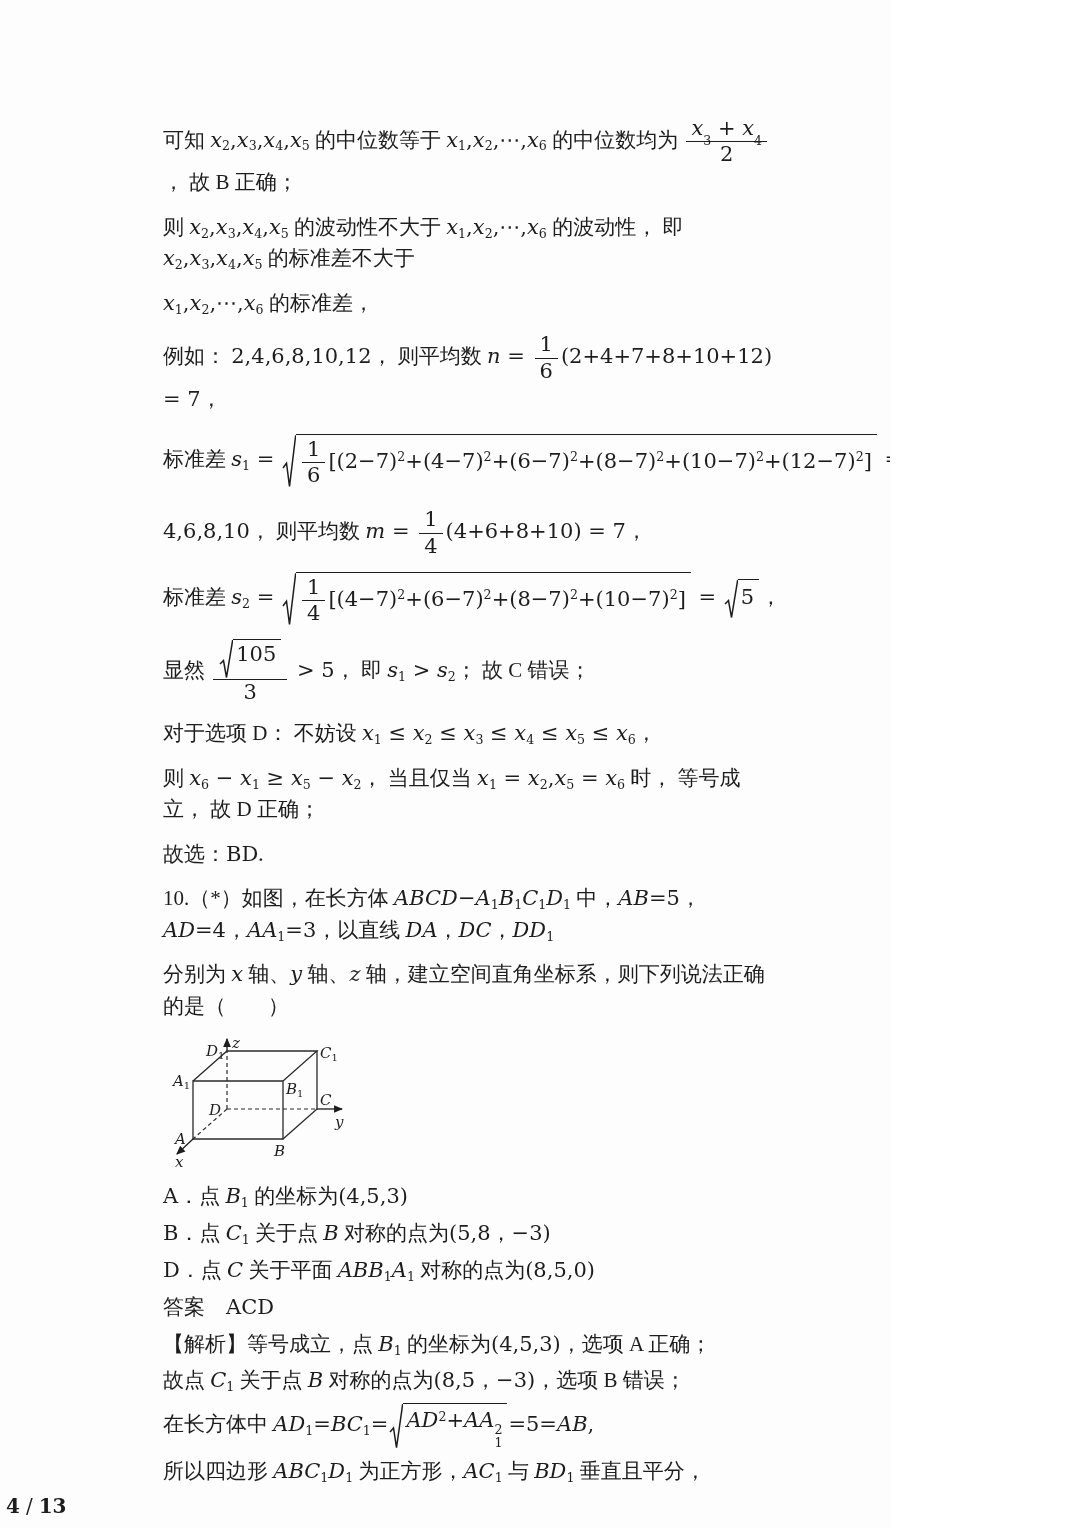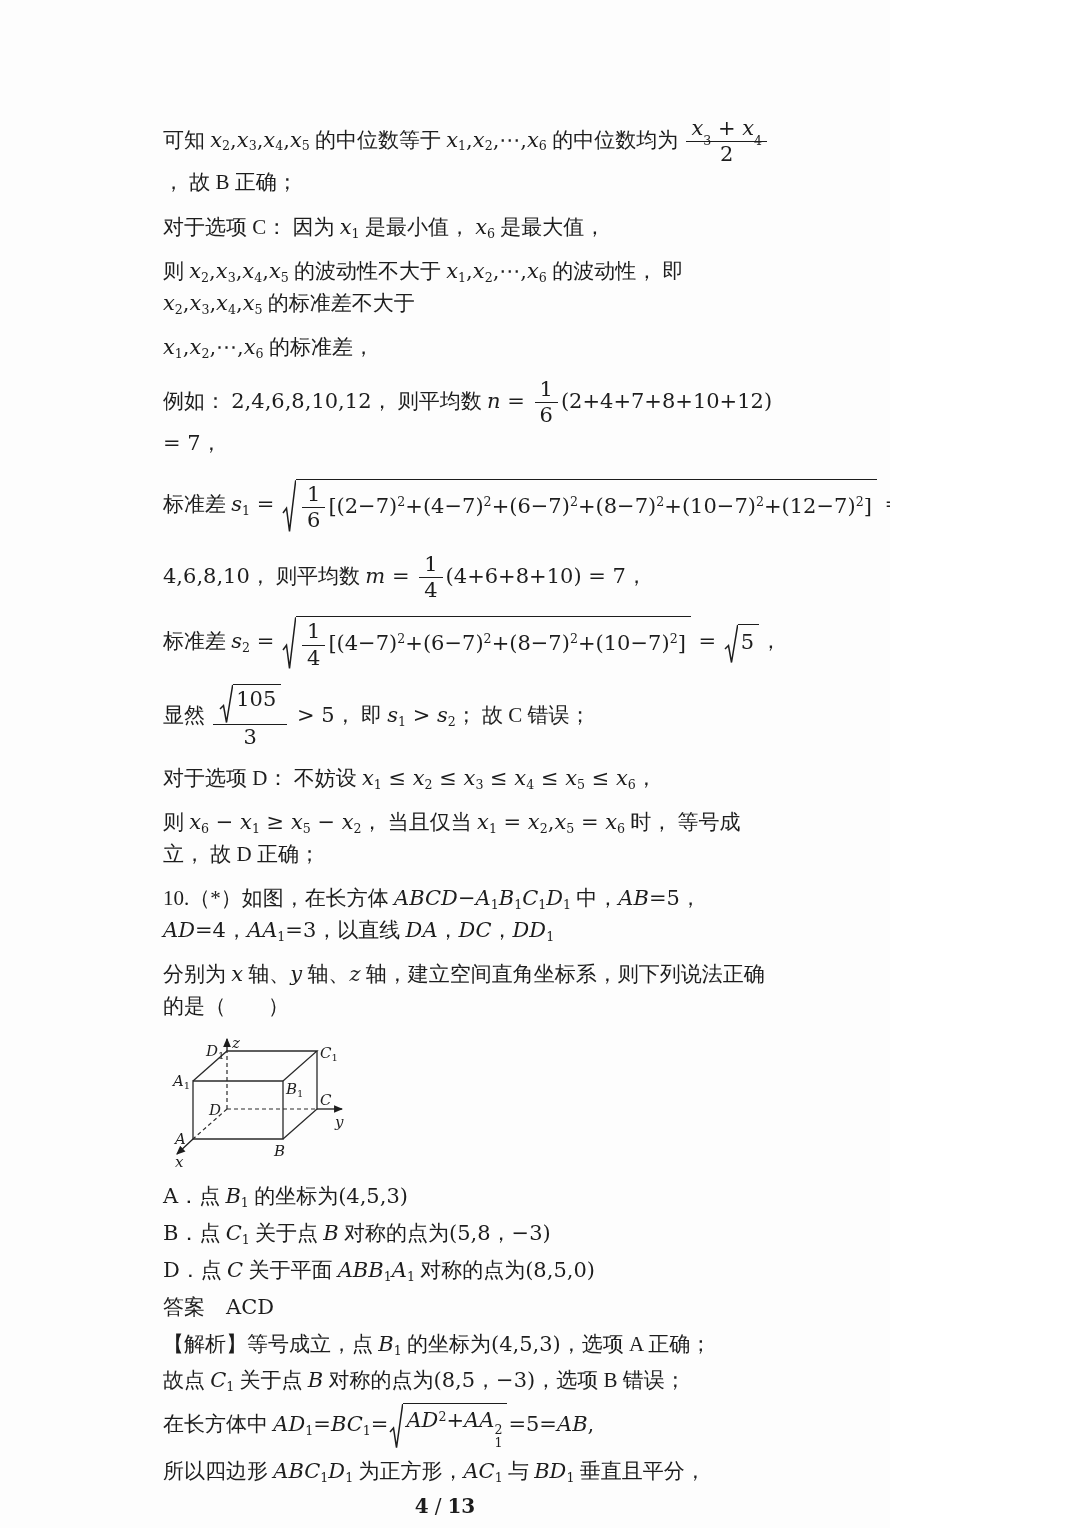--- a/index.html
+++ b/index.html
@@ -25,32 +25,31 @@
   .sqrt>.sign{display:flex;width:14px;flex:none;}
   .sqrt>.sign svg{width:100%;height:100%;display:block;}
   .sqrt>.body{border-top:1.6px solid #1d1d1d;padding:2px 5px 0 3px;display:inline-block;}
   .ss{display:inline-flex;flex-direction:column;align-items:center;justify-content:center;
       font-size:0.6em;line-height:1.05;vertical-align:-0.55em;font-style:normal;
       font-family:"DejaVu Serif",serif;}
   .figure{margin:2px 0 12px 2px;width:190px;}
   .figure svg{display:block;}
   .vlabel{font-family:"DejaVu Serif",serif;font-style:italic;font-size:15px;fill:#1d1d1d;}
   .vsub{font-size:10px;font-style:normal;}
-  .footer{width:100%;text-align:center;margin-top:8px;
+  .footer{width:100%;margin-top:8px;
           font-family:"DejaVu Serif","Liberation Serif",serif;font-size:20px;color:#1d1d1d;}
   .footer .num{font-weight:bold;padding:0 6px;}
 </style>
 </head>
 <body>
 
 <div class="page">
   <div class="content">
     <div id="lines-a">
         <div class="line"><span class="t">可知 </span><span class="m">x</span><sub>2</sub><span class="u">,</span><span class="m">x</span><sub>3</sub><span class="u">,</span><span class="m">x</span><sub>4</sub><span class="u">,</span><span class="m">x</span><sub>5</sub><span class="t"> 的中位数等于 </span><span class="m">x</span><sub>1</sub><span class="u">,</span><span class="m">x</span><sub>2</sub><span class="u">,⋯,</span><span class="m">x</span><sub>6</sub><span class="t"> 的中位数均为 </span><span class="frac"><span class="num"><span class="m">x</span><sub>3</sub><span class="u"> + </span><span class="m">x</span><sub>4</sub></span><span class="den"><span class="u">2</span></span></span><span class="t">， 故 B 正确；</span></div>
-        <div class="line"><span class="t">对于选项 C： 因为 </span><span class="m">x</span><sub>1</sub><span class="t"> 是最小值， </span><span class="m">x</span><sub>6</sub><span class="t"> 是最大值，</span></div>
         <div class="line"><span class="t">则 </span><span class="m">x</span><sub>2</sub><span class="u">,</span><span class="m">x</span><sub>3</sub><span class="u">,</span><span class="m">x</span><sub>4</sub><span class="u">,</span><span class="m">x</span><sub>5</sub><span class="t"> 的波动性不大于 </span><span class="m">x</span><sub>1</sub><span class="u">,</span><span class="m">x</span><sub>2</sub><span class="u">,⋯,</span><span class="m">x</span><sub>6</sub><span class="t"> 的波动性， 即 </span><span class="m">x</span><sub>2</sub><span class="u">,</span><span class="m">x</span><sub>3</sub><span class="u">,</span><span class="m">x</span><sub>4</sub><span class="u">,</span><span class="m">x</span><sub>5</sub><span class="t"> 的标准差不大于</span></div>
         <div class="line"><span class="m">x</span><sub>1</sub><span class="u">,</span><span class="m">x</span><sub>2</sub><span class="u">,⋯,</span><span class="m">x</span><sub>6</sub><span class="t"> 的标准差，</span></div>
         <div class="line"><span class="t">例如： </span><span class="u">2,4,6,8,10,12</span><span class="t">， 则平均数 </span><span class="m">n</span><span class="u"> = </span><span class="frac"><span class="num"><span class="u">1</span></span><span class="den"><span class="u">6</span></span></span><span class="u">(2+4+7+8+10+12) = 7</span><span class="t">，</span></div>
         <div class="line nowrap"><span class="t">标准差 </span><span class="m">s</span><sub>1</sub><span class="u"> = </span><span class="sqrt">
             <span class="sign">
               <svg viewBox="0 0 14 40" preserveAspectRatio="none">
                 <path d="M1 25 L4.5 21.5 L7.5 38.5 L13.7 0.9" fill="none" stroke="#1d1d1d" stroke-width="1.5" vector-effect="non-scaling-stroke"></path>
               </svg>
             </span>
             <span class="body"><span class="frac">
@@ -97,20 +96,21 @@
                 <path d="M1 25 L4.5 21.5 L7.5 38.5 L13.7 0.9" fill="none" stroke="#1d1d1d" stroke-width="1.5" vector-effect="non-scaling-stroke"></path>
               </svg>
             </span>
             <span class="body"><span class="u">5</span></span>
           </span><span class="t">，</span></div>
         <div class="line"><span class="t">显然 </span><span class="frac"><span class="num"><span class="sqrt"><span class="sign"><svg viewBox="0 0 14 40" preserveAspectRatio="none">
                     <path d="M1 25 L4.5 21.5 L7.5 38.5 L13.7 0.9" fill="none" stroke="#1d1d1d" stroke-width="1.5" vector-effect="non-scaling-stroke"></path>
                   </svg></span><span class="body"><span class="u">105</span></span></span></span><span class="den"><span class="u">3</span></span></span><span class="u"> &gt; 5</span><span class="t">， 即 </span><span class="m">s</span><sub>1</sub><span class="u"> &gt; </span><span class="m">s</span><sub>2</sub><span class="t">； 故 C 错误；</span></div>
         <div class="line"><span class="t">对于选项 D： 不妨设 </span><span class="m">x</span><sub>1</sub><span class="u"> ≤ </span><span class="m">x</span><sub>2</sub><span class="u"> ≤ </span><span class="m">x</span><sub>3</sub><span class="u"> ≤ </span><span class="m">x</span><sub>4</sub><span class="u"> ≤ </span><span class="m">x</span><sub>5</sub><span class="u"> ≤ </span><span class="m">x</span><sub>6</sub><span class="t">，</span></div>
         <div class="line"><span class="t">则 </span><span class="m">x</span><sub>6</sub><span class="u"> − </span><span class="m">x</span><sub>1</sub><span class="u"> ≥ </span><span class="m">x</span><sub>5</sub><span class="u"> − </span><span class="m">x</span><sub>2</sub><span class="t">， 当且仅当 </span><span class="m">x</span><sub>1</sub><span class="u"> = </span><span class="m">x</span><sub>2</sub><span class="u">,</span><span class="m">x</span><sub>5</sub><span class="u"> = </span><span class="m">x</span><sub>6</sub><span class="t"> 时， 等号成立， 故 D 正确；</span></div>
+        <div class="line"><span class="t">故选：</span><span class="u">BD.</span></div>
         <div class="line"><span class="t">10.（*）如图，在长方体 </span><span class="m">ABCD</span><span class="u">−</span><span class="m">A</span><sub>1</sub><span class="m">B</span><sub>1</sub><span class="m">C</span><sub>1</sub><span class="m">D</span><sub>1</sub><span class="t"> 中，</span><span class="m">AB</span><span class="u">=5</span><span class="t">，</span><span class="m">AD</span><span class="u">=4</span><span class="t">，</span><span class="m">AA</span><sub>1</sub><span class="u">=3</span><span class="t">，以直线 </span><span class="m">DA</span><span class="t">，</span><span class="m">DC</span><span class="t">，</span><span class="m">DD</span><sub>1</sub></div>
         <div class="line"><span class="t">分别为 </span><span class="m">x</span><span class="t"> 轴、</span><span class="m">y</span><span class="t"> 轴、</span><span class="m">z</span><span class="t"> 轴，建立空间直角坐标系，则下列说法正确的是（　　）</span></div>
       </div>
 
     <div class="figure">
       <svg width="190" height="135" viewBox="0 0 190 135">
         <defs>
           <marker id="arrow" viewBox="0 0 8 8" refX="7" refY="4" markerWidth="7" markerHeight="7" orient="auto">
             <path d="M0,0.6 L8,4 L0,7.4 Z" fill="#1d1d1d"></path>
           </marker>

